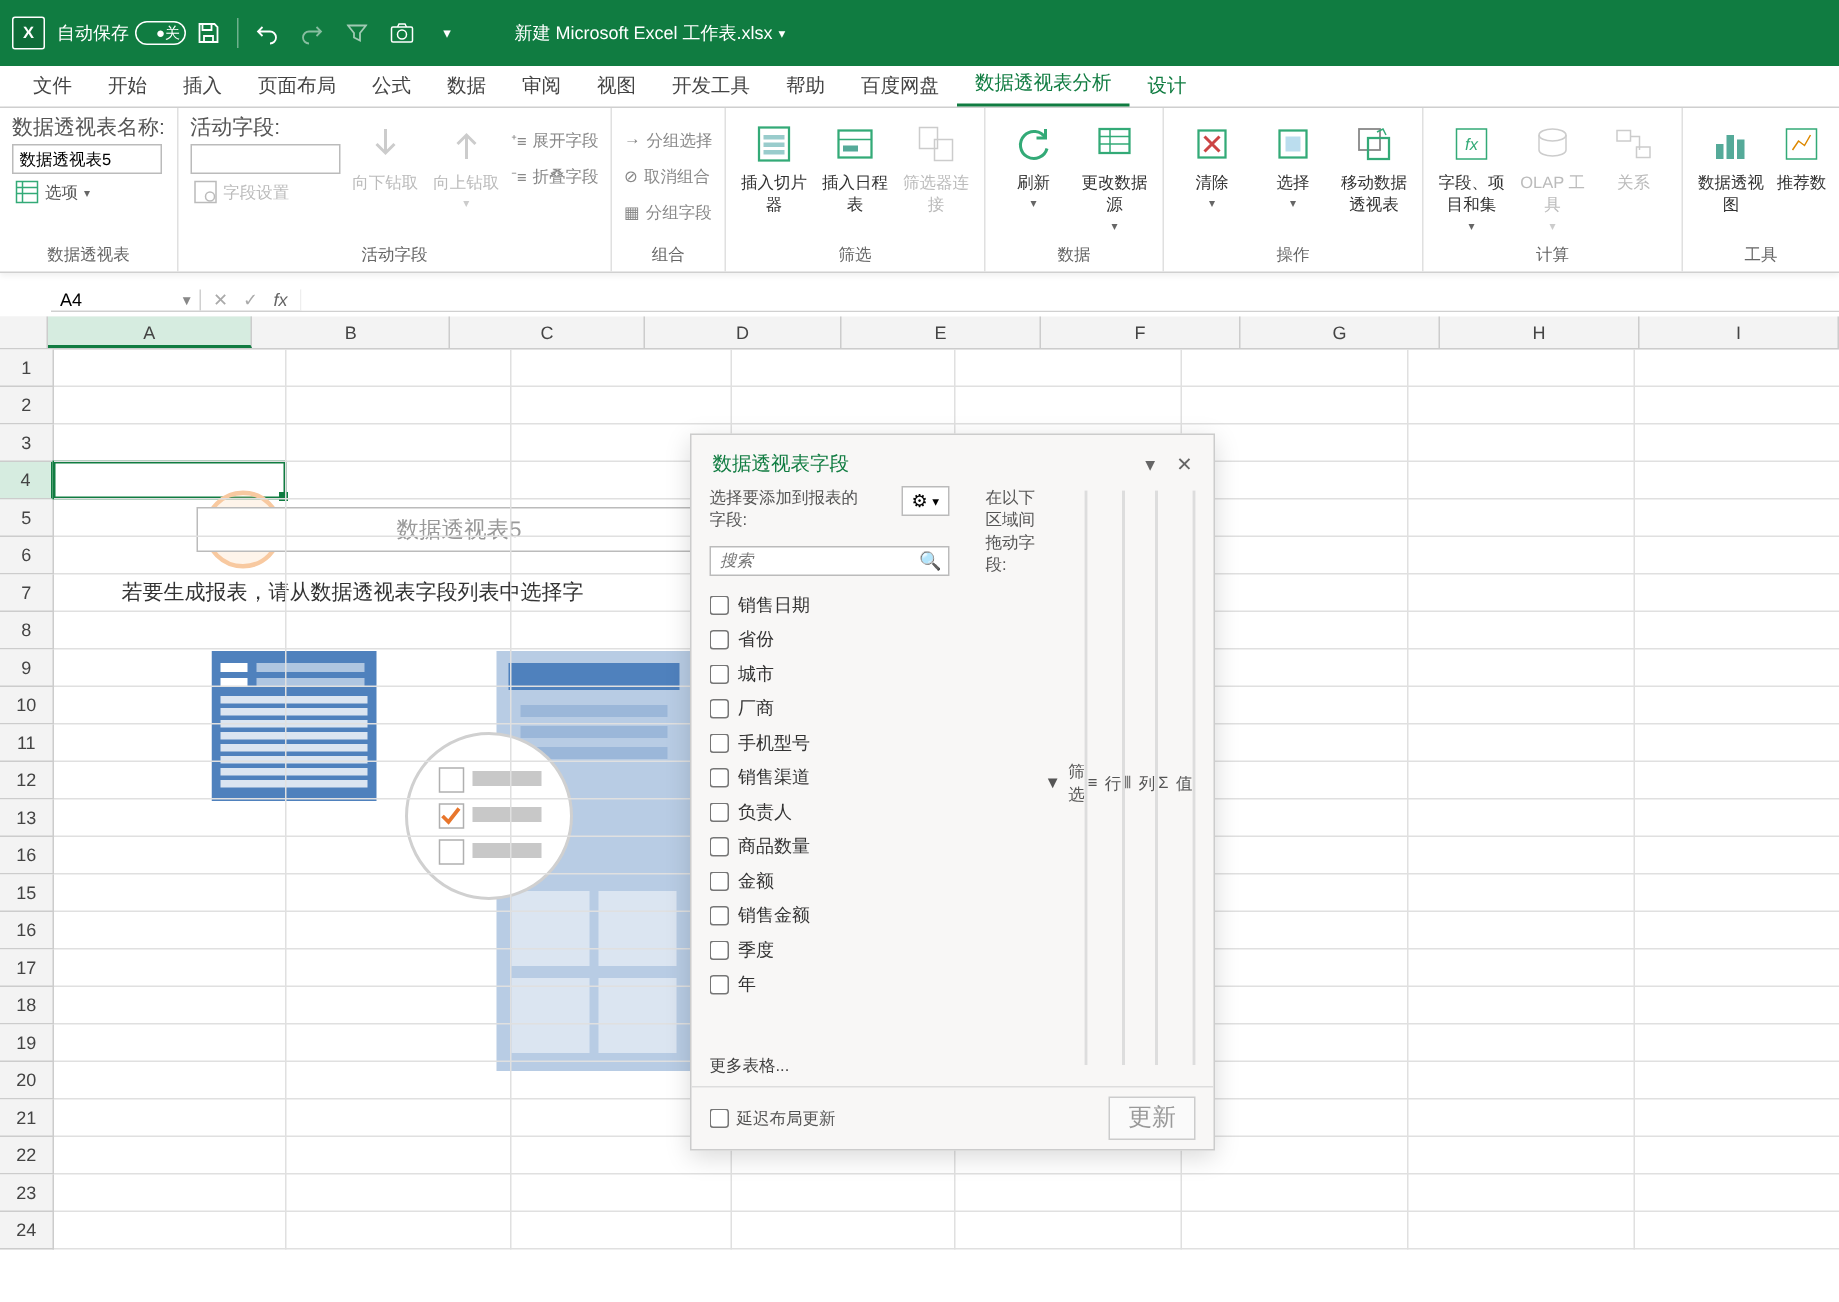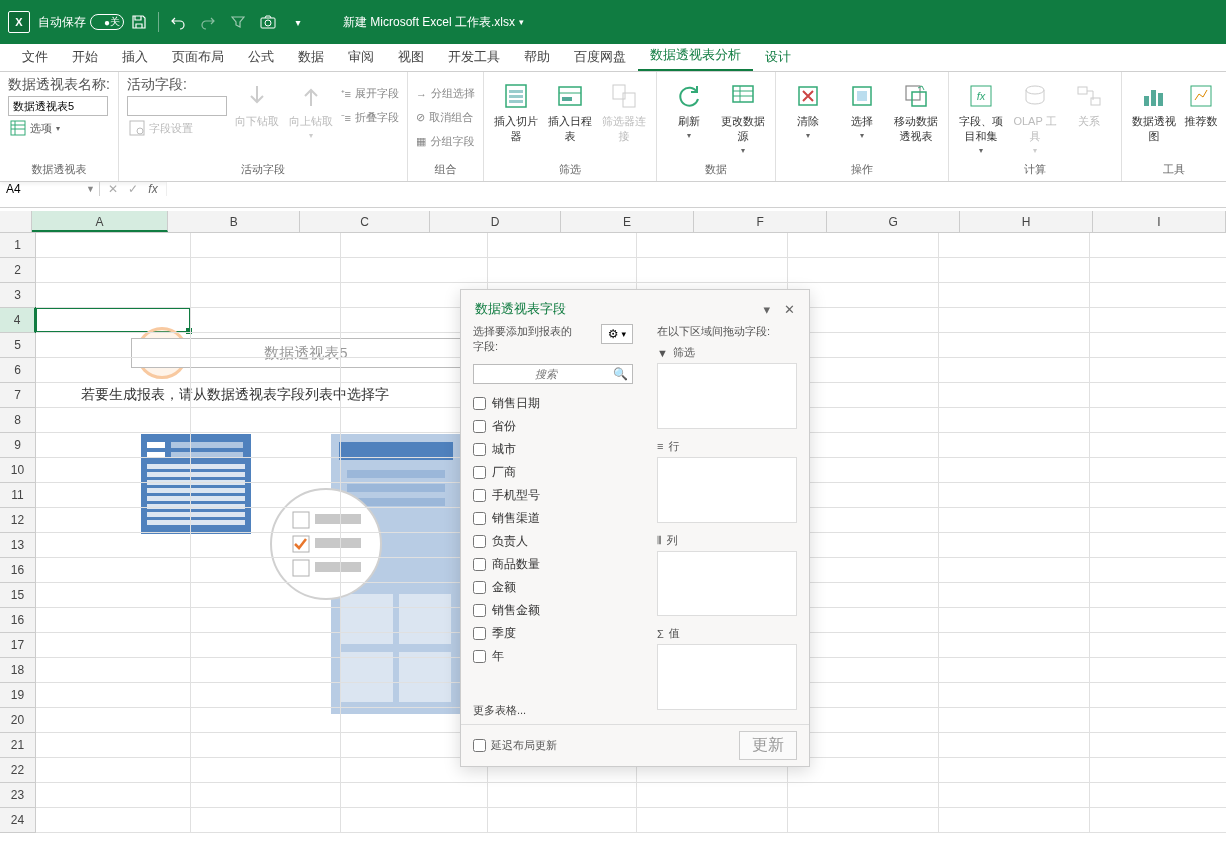--- a/index.html
+++ b/index.html
@@ -34,21 +34,21 @@
 .rb-input-wide { width: 100px; }
 .rb-btn-small { display: flex; align-items: center; gap: 4px; font-size: 11px; color: #555; padding: 2px; cursor: pointer; }
 .rb-btn-small.disabled { color: #bbb; }
 .rb-btn-big { display: flex; flex-direction: column; align-items: center; justify-content: center; width: 48px; font-size: 11px; color: #333; text-align: center; gap: 2px; cursor: pointer; padding-top: 4px; }
 .rb-btn-big.disabled { color: #bbb; }
 .rb-btn-big .icon { width: 32px; height: 32px; display: flex; align-items: center; justify-content: center; }
 .rb-dropdown-arrow { font-size: 8px; color: #666; }
 .rb-linebtn { font-size: 11px; color: #888; display:flex; align-items:center; gap:4px; height:22px; }
 
 
-.formulabar { height: 26px; border-bottom: 1px solid #d0d0d0; display: flex; align-items: flex-start; }
+.formulabar { height: 26px; border-bottom: 1px solid #d0d0d0; display: flex; align-items: flex-end; margin-left: 34px; }
 .namebox { width: 100px; border-right: 1px solid #d0d0d0; display: flex; align-items: center; padding: 0 6px; font-size: 12px; position: relative; }
 .namebox .dd { position: absolute; right: 4px; font-size: 9px; color: #888; }
 .fx-btns { display: flex; align-items: center; padding: 0 4px; gap: 2px; border-right: 1px solid #eee; }
 .fx-btns span { width: 18px; text-align: center; font-size: 12px; color: #aaa; cursor: pointer; }
 .fx-btns .fx { font-style: italic; color: #666; }
 .formula-input { flex: 1; border: none; outline: none; font-size: 12px; padding: 0 6px; }
 
 
 .grid-wrap { position: absolute; top: 211px; left: 0; right: 0; bottom: 0; background: #fff; }
 .col-headers { height: 22px; display: flex; background: #f3f3f3; border-bottom: 1px solid #ccc; }
@@ -76,26 +76,26 @@
 .cursor-cross { position: absolute; font-size: 14px; color: #333; }
 
 
 .field-pane { position: absolute; left: 460px; top: 289px; width: 350px; height: 478px; background: #f8f7f6; border: 1px solid #ccc; box-shadow: 0 4px 16px rgba(0,0,0,0.15); display: flex; flex-direction: column; }
 .fp-header { padding: 10px 14px 6px 14px; display: flex; align-items: center; justify-content: space-between; }
 .fp-title { font-size: 13px; color: #107c41; font-weight: 400; }
 .fp-header-btns { display: flex; gap: 14px; color: #666; font-size: 13px; }
 .fp-header-btns span { cursor: pointer; }
 .fp-body { flex: 1; display: flex; gap: 24px; padding: 0 12px 6px 12px; overflow: hidden; }
 .fp-left { width: 160px; display: flex; flex-direction: column; }
-.fp-right { flex: 1; display: flex; flex-direction: column; }
+.fp-right { flex: 1; display: flex; flex-direction: row; }
 .fp-sublabel { font-size: 11px; color: #555; margin-bottom: 4px; }
 .fp-gear { border: 1px solid #bbb; padding: 2px 6px; font-size: 12px; display: inline-flex; align-items: center; gap: 3px; cursor: pointer; background: #fff; }
 .fp-row1 { display: flex; justify-content: space-between; align-items: flex-start; margin-bottom: 6px; }
 .fp-search { position: relative; margin-bottom: 8px; }
-.fp-search input { width: 100%; border: 1px solid #bbb; padding: 3px 20px 3px 6px; font-size: 11px; font-style: italic; color: #888; text-align: center; }
+.fp-search input { width: 100%; border: 1px solid #bbb; padding: 3px 20px 3px 6px; font-size: 11px; font-style: italic; color: #888; }
 .fp-search .mag { position: absolute; right: 5px; top: 3px; font-size: 12px; color: #888; }
 .fp-fields { flex: 1; overflow: auto; }
 .fp-field { display: flex; align-items: center; gap: 6px; font-size: 12px; color: #333; padding: 3px 0; cursor: pointer; }
 .fp-field input { width: 13px; height: 13px; }
 .fp-more { font-size: 11px; color: #444; margin-top: 8px; cursor: pointer; }
 .fp-area-label { font-size: 11px; color: #555; display: flex; align-items: center; gap: 5px; margin-top: 2px; }
 .fp-area-box { border: 1px solid #ddd; background: #fff; flex: 1; margin: 3px 0 8px 0; min-height: 50px; }
 .fp-footer { border-top: 1px solid #ddd; padding: 6px 12px; display: flex; align-items: center; justify-content: space-between; font-size: 11px; }
 .fp-footer label { display: flex; align-items: center; gap: 5px; color: #555; }
 .fp-update-btn { border: 1px solid #ccc; background: #fafafa; padding: 3px 12px; font-size: 16px; color: #999; }

